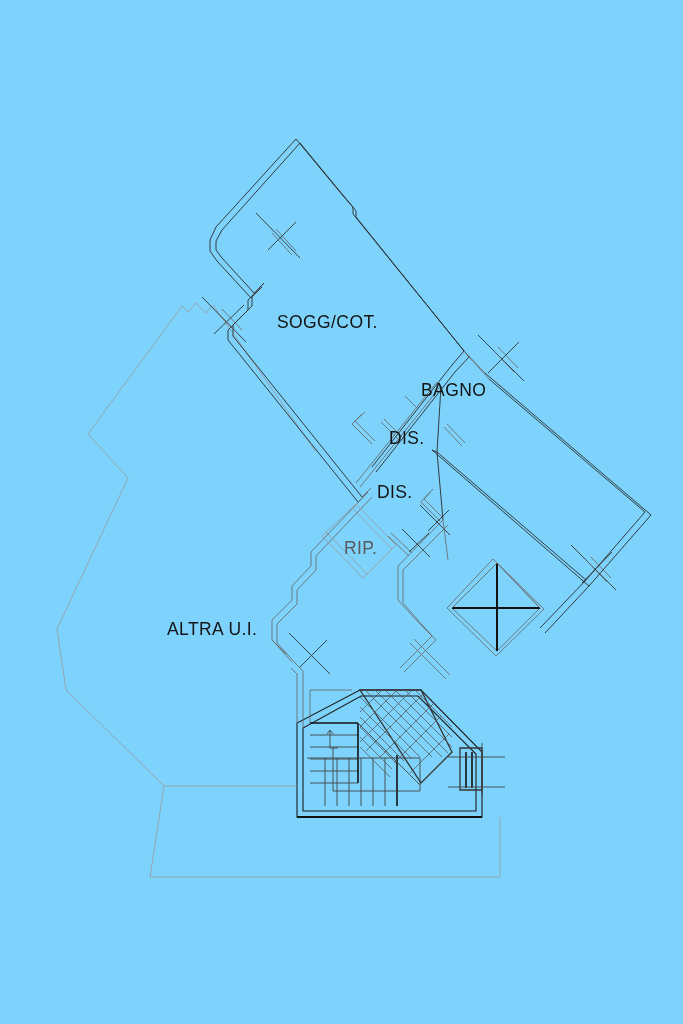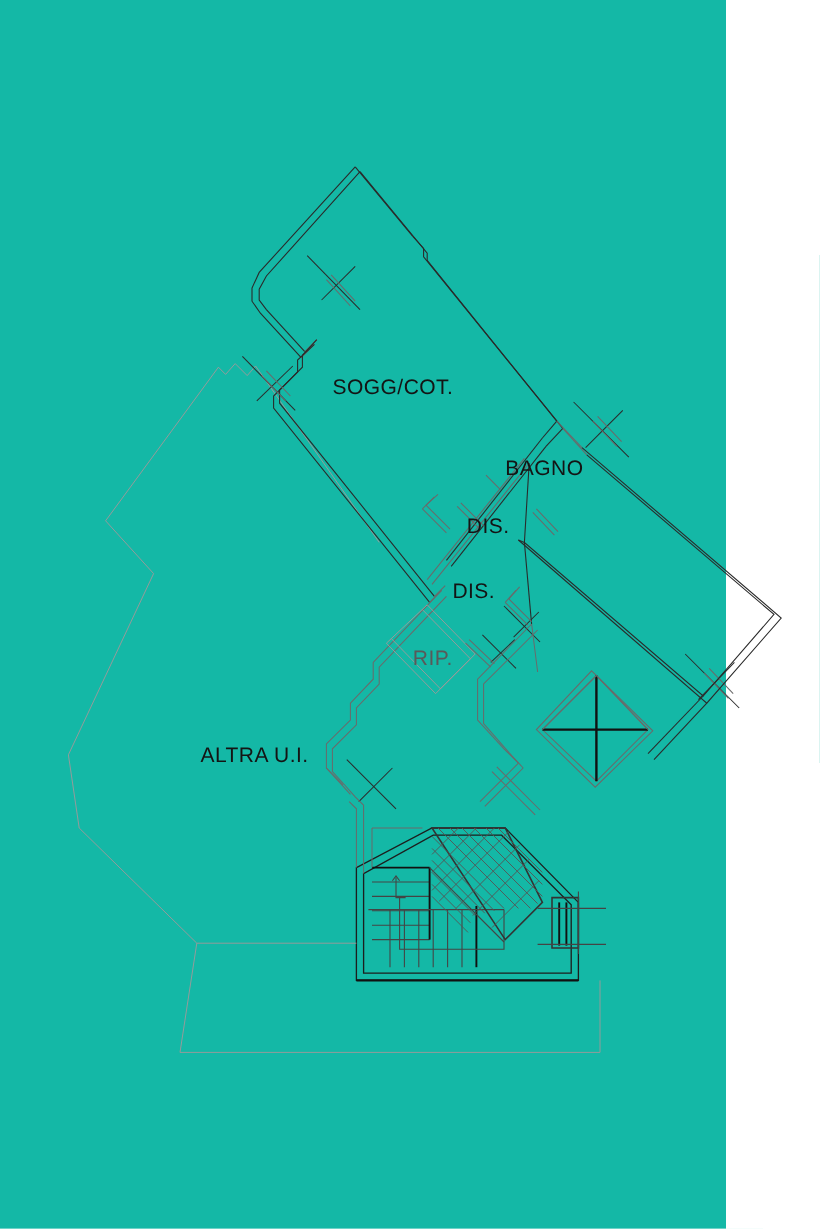--- a/index.html
+++ b/index.html
@@ -9,23 +9,23 @@
     background: #ffffff;
   }
   body {
     width: 683px;
     height: 1024px;
     overflow: hidden;
     font-family: "Liberation Sans", sans-serif;
   }
   #plan-root {
     position: relative;
-    width: 605px;
+    width: 683px;
     height: 1024px;
-    background: #14b8a6;
+    background: #7dd3fc;
   }
   svg#floorplan {
     display: block;
     width: 683px;
     height: 1024px;
   }
   .wall-outer  { fill: none; stroke: #1d1d1d; stroke-width: 1.1; }
   .wall-thin   { fill: none; stroke: #2a2a2a; stroke-width: 0.9; }
   .wall-light  { fill: none; stroke: #6a6a6a; stroke-width: 0.85; }
   .wall-lighter{ fill: none; stroke: #9a9a9a; stroke-width: 0.8; }

